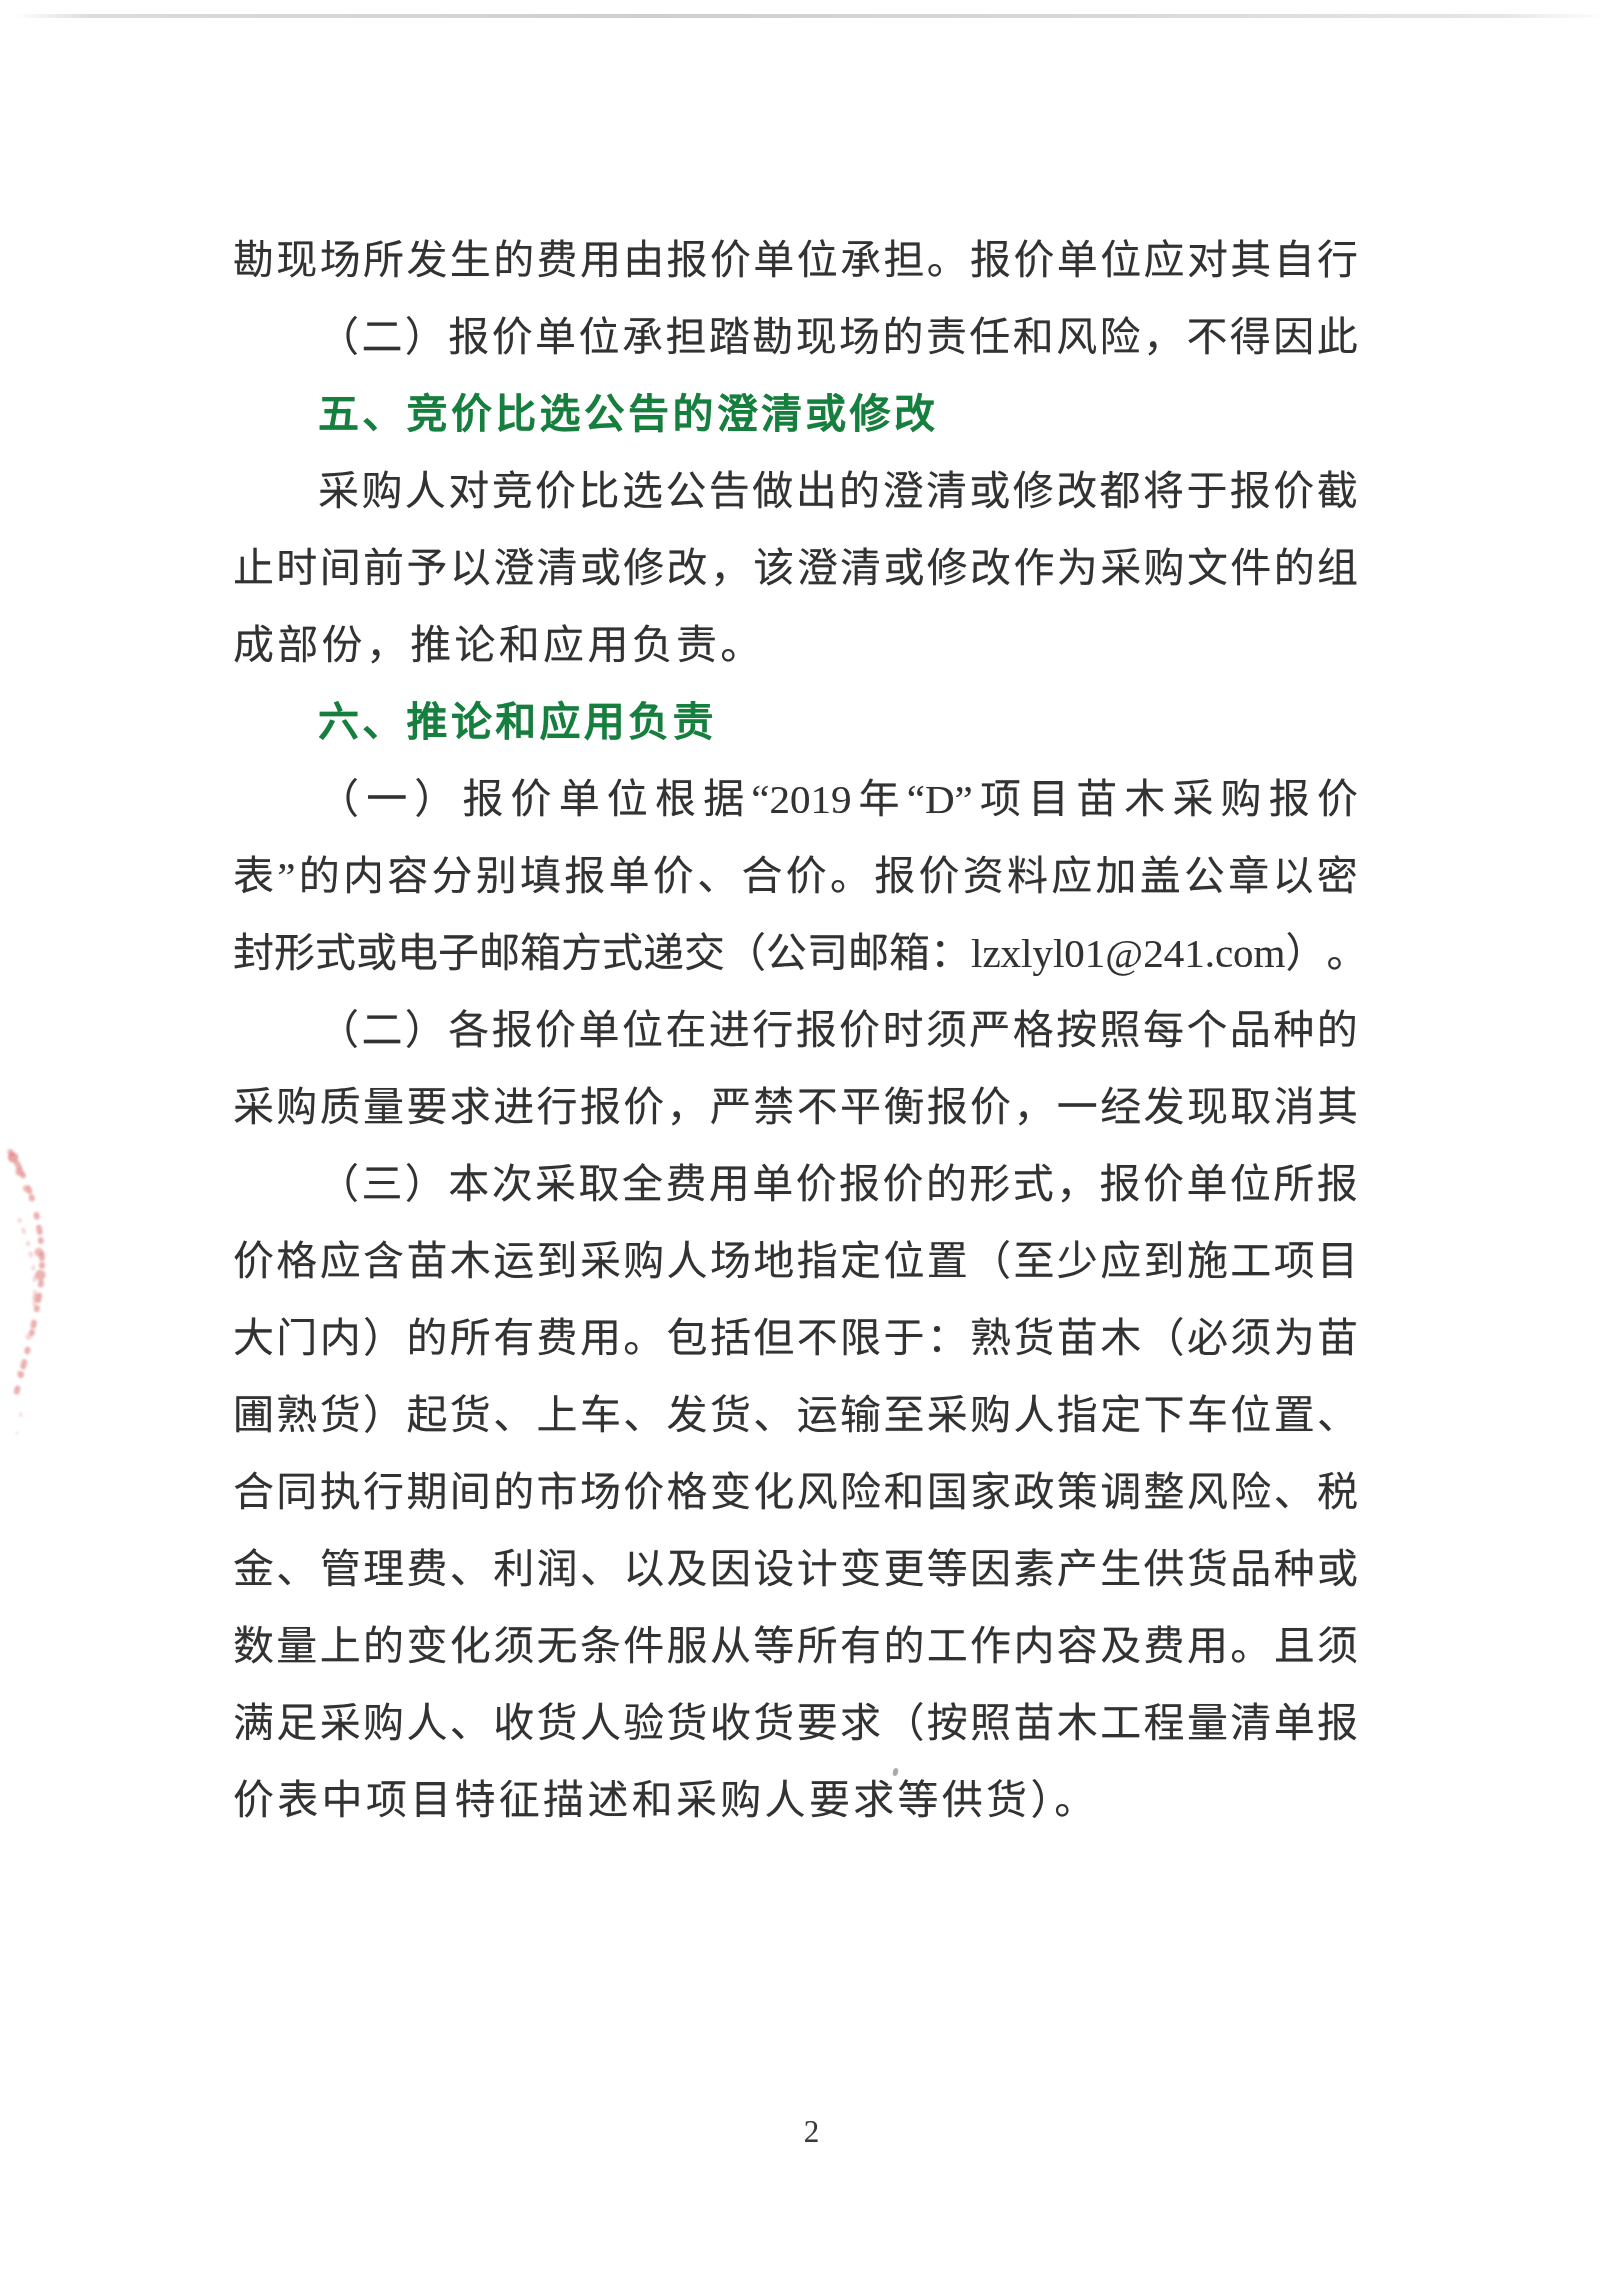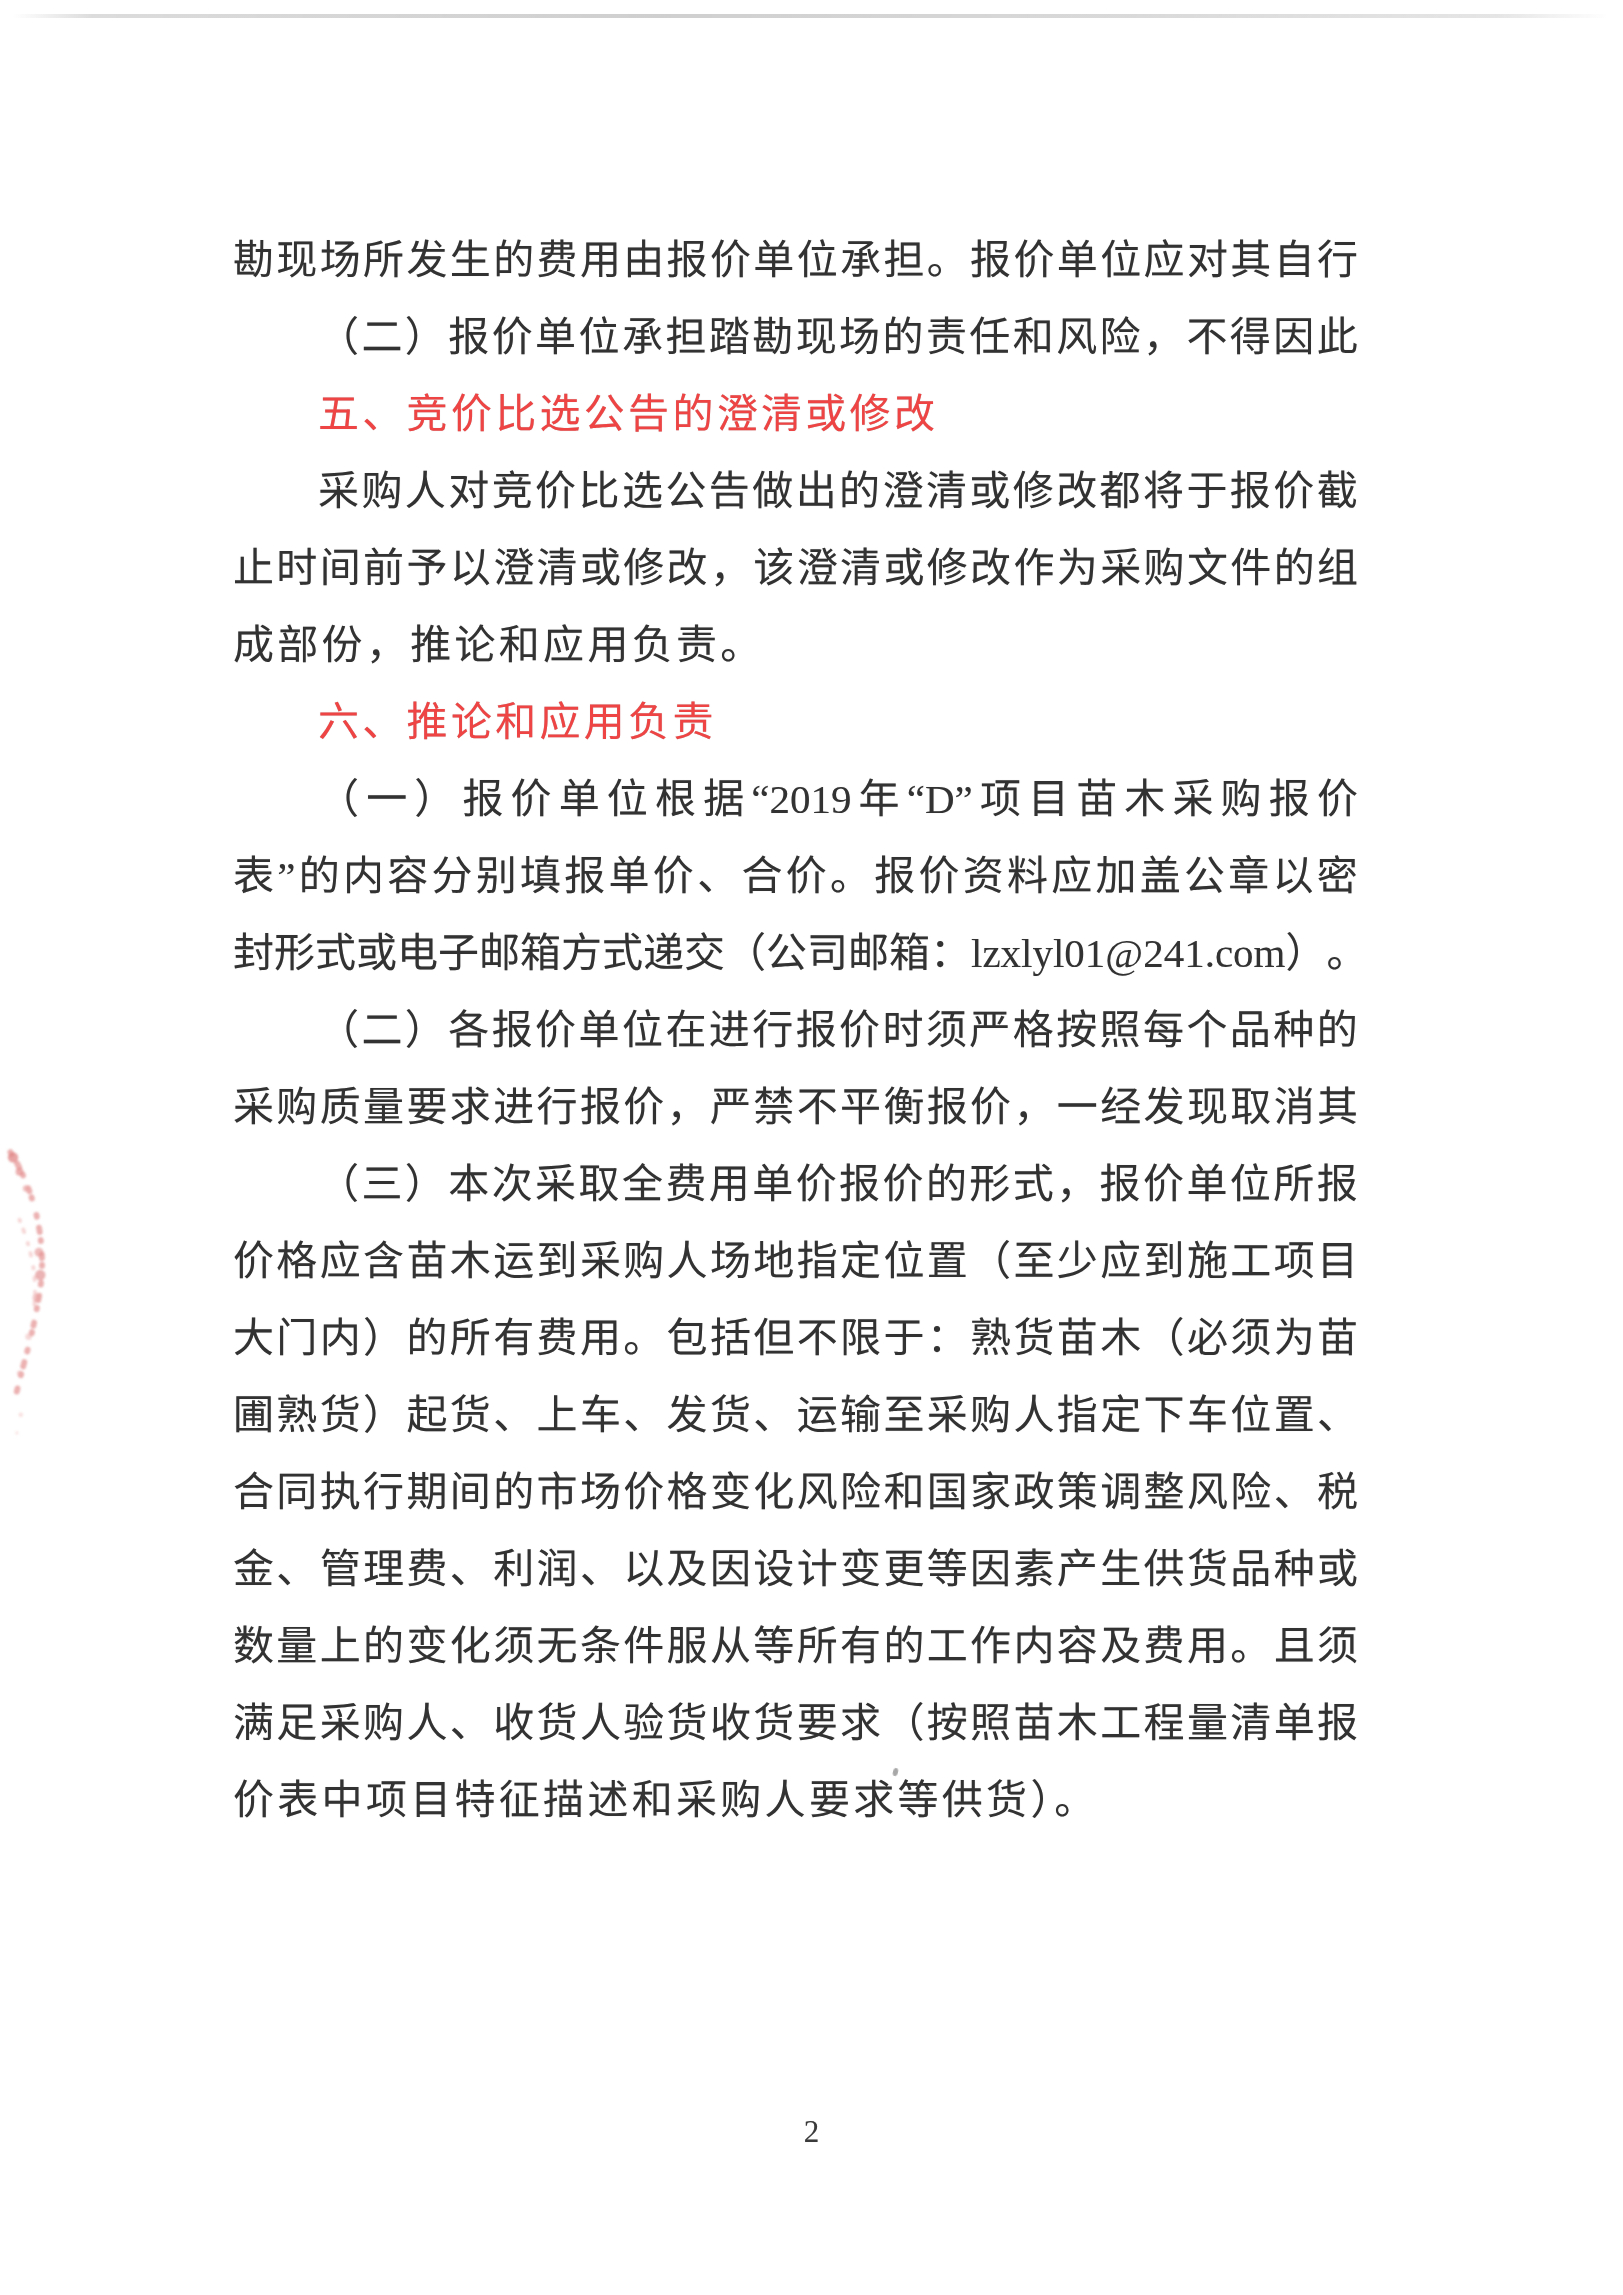--- a/index.html
+++ b/index.html
@@ -61,21 +61,21 @@
     letter-spacing:3.3px;
     white-space:pre;
   }
   .line.justify{
     display:flex;
     justify-content:space-between;
     letter-spacing:0;
   }
   .line.justify span{ letter-spacing:0; }
   .line.indent{ padding-left:85px; }
-  .line.bold{ font-weight:normal; color:#ef4444; }
+  .line.bold{ font-weight:bold; color:#15803d; }
   .page-number{
     position:absolute;
     left:0; right:0;
     top:2114px;
     text-align:center;
     font-size:31px;
     color:#3a3a3a;
     text-shadow:0 0 0.7px rgba(60,60,60,.3);
   }
 </style>

